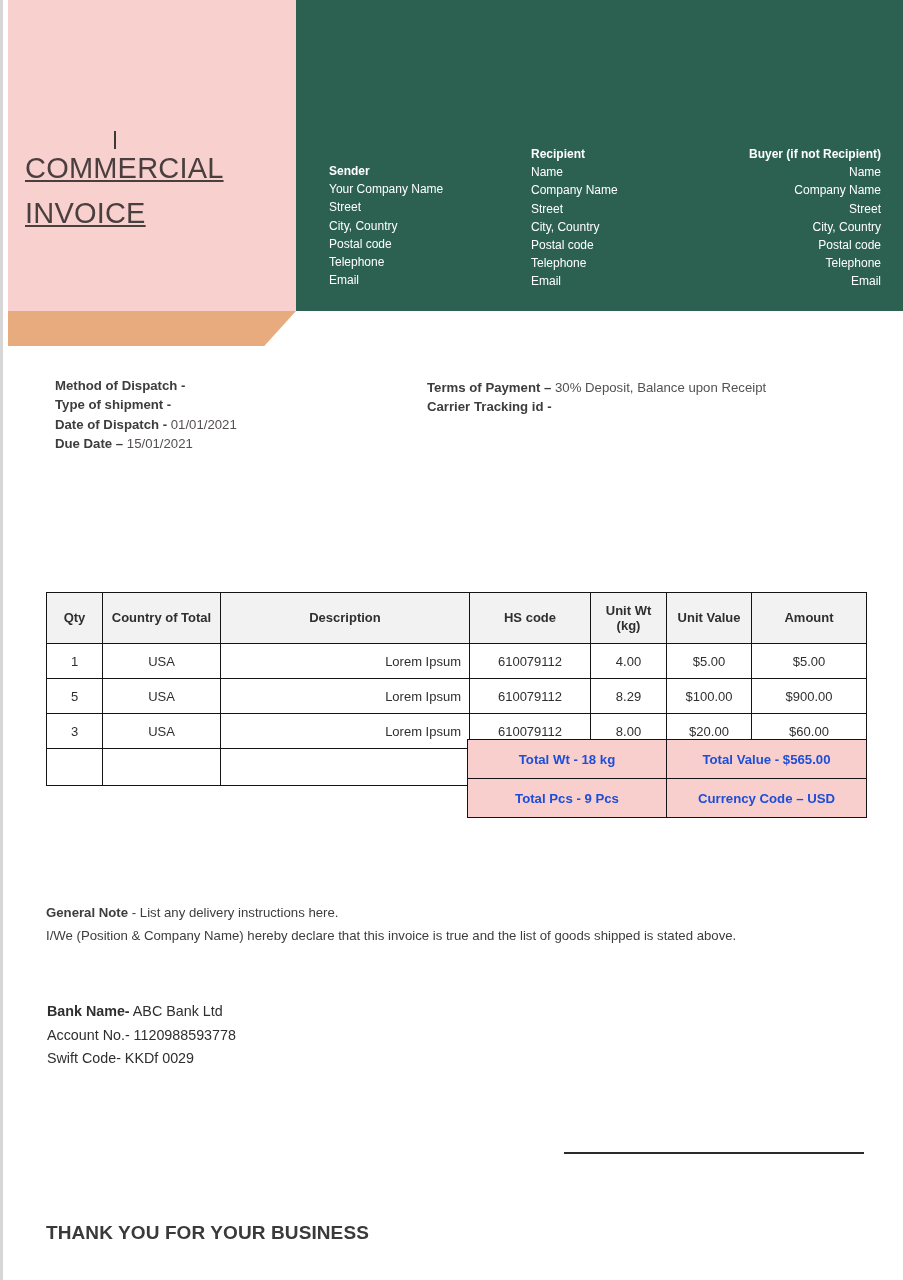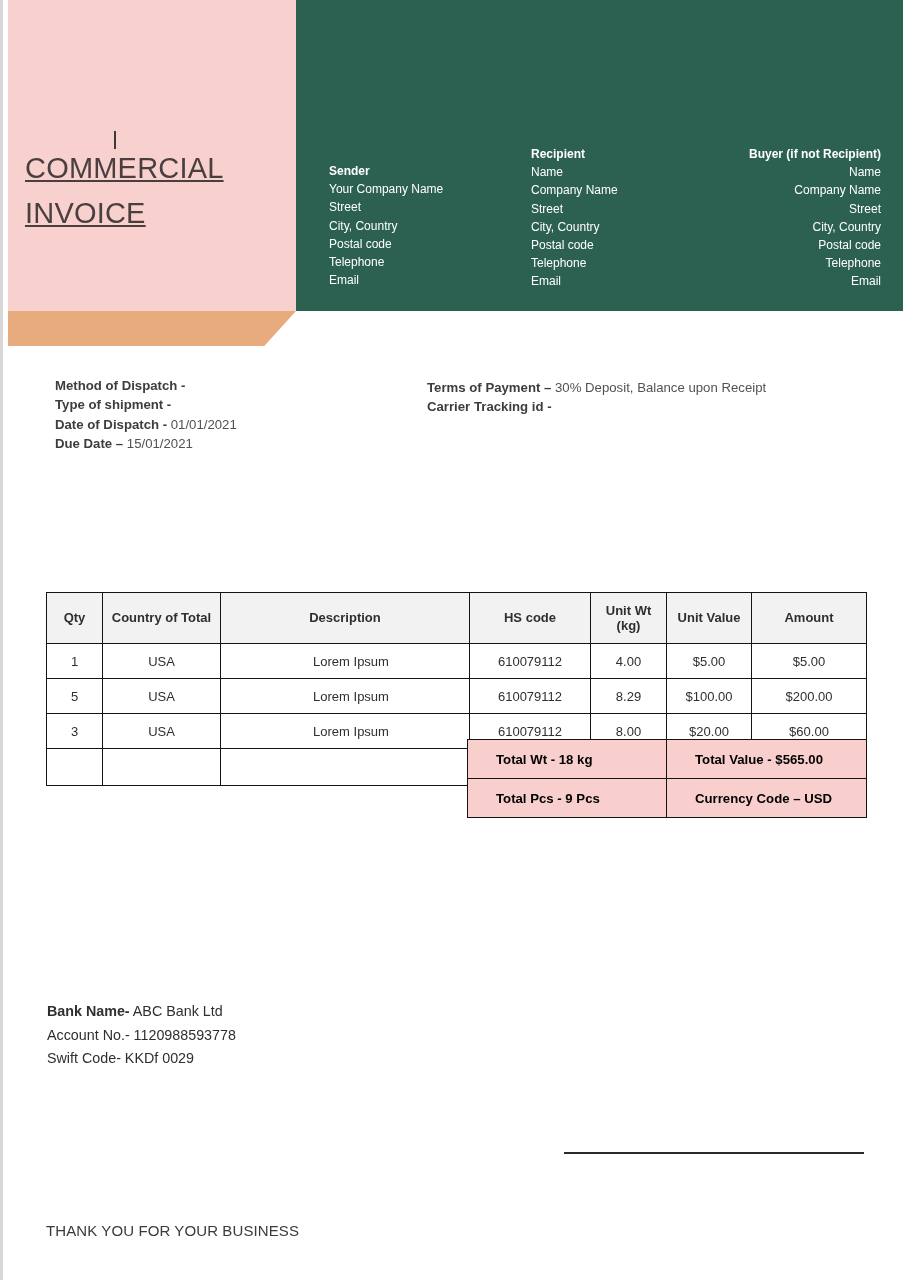--- a/index.html
+++ b/index.html
@@ -110,39 +110,40 @@
     padding: 0 8px;
   }
   .tbl th {
     background: #f2f2f2;
     font-weight: bold;
     height: 50px;
     line-height: 15.5px;
     text-align: center;
   }
   .tbl td { height: 34px; text-align: center; }
-  .tbl td.desc { text-align: center; padding-left: 20px; }
+  .tbl td.desc { text-align: right; padding-left: 20px; }
   .tbl tr.blank td { height: 36px; }
 
   
   .totals {
     position: absolute;
     left: 464px; top: 739px;
     width: 399px;
     border-collapse: collapse;
     table-layout: fixed;
   }
   .totals td {
     background: #f8cfcd;
     border: 1.6px solid #141414;
     height: 38px;
     font-size: 13.2px;
     font-weight: bold;
-    color: #000000;
-    padding: 0 28px;
+    color: #1d4ed8;
+    padding: 0 4px;
+    text-align: center;
   }
 
   
   .notes {
     position: absolute;
     left: 43px; top: 901px;
     width: 830px;
     font-size: 13.2px;
     line-height: 23px;
     color: #3d3d3d;
@@ -172,22 +173,22 @@
     font-size: 14px;
     line-height: 23.5px;
     font-weight: bold;
     color: #2f2f2f;
   }
   .sig .sig-word { letter-spacing: 0.4px; }
 
   .thanks {
     position: absolute;
     left: 43px; top: 1222px;
-    font-size: 15px;
-    font-weight: normal;
+    font-size: 19px;
+    font-weight: bold;
     letter-spacing: 0.1px;
     color: #3a3a3a;
   }
 </style>
 </head>
 <body>
 
 <div id="page">
 
   <div class="hdr-green"></div>
@@ -296,21 +297,21 @@
         <td>$5.00</td>
         <td>$5.00</td>
       </tr>
       <tr>
         <td>5</td>
         <td>USA</td>
         <td class="desc">Lorem Ipsum</td>
         <td>610079112</td>
         <td>8.29</td>
         <td>$100.00</td>
-        <td>$200.00</td>
+        <td>$900.00</td>
       </tr>
       <tr>
         <td>3</td>
         <td>USA</td>
         <td class="desc">Lorem Ipsum</td>
         <td>610079112</td>
         <td>8.00</td>
         <td>$20.00</td>
         <td>$60.00</td>
       </tr>
@@ -336,20 +337,26 @@
         <td>Total Wt  -  18 kg</td>
         <td>Total Value  - $565.00</td>
       </tr>
       <tr>
         <td>Total Pcs -  9 Pcs</td>
         <td>Currency Code – USD</td>
       </tr>
     </tbody>
   </table>
 
+  <div class="notes">
+    <div>
+      <b>General Note</b><span> - List any delivery instructions here.</span>
+    </div>
+    <div>I/We (Position &amp; Company Name) hereby declare that this invoice is true and the list of goods shipped is stated above.</div>
+  </div>
 
   <div class="bank">
     <div>
       <b>Bank Name-</b><span> ABC Bank Ltd</span>
     </div>
     <div>Account No.- 1120988593778</div>
     <div>Swift Code- KKDf 0029</div>
   </div>
 
   <div class="sig-line"></div>

